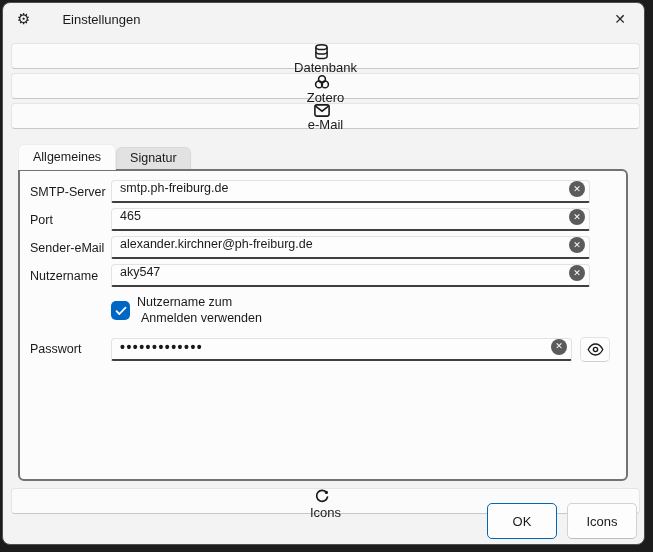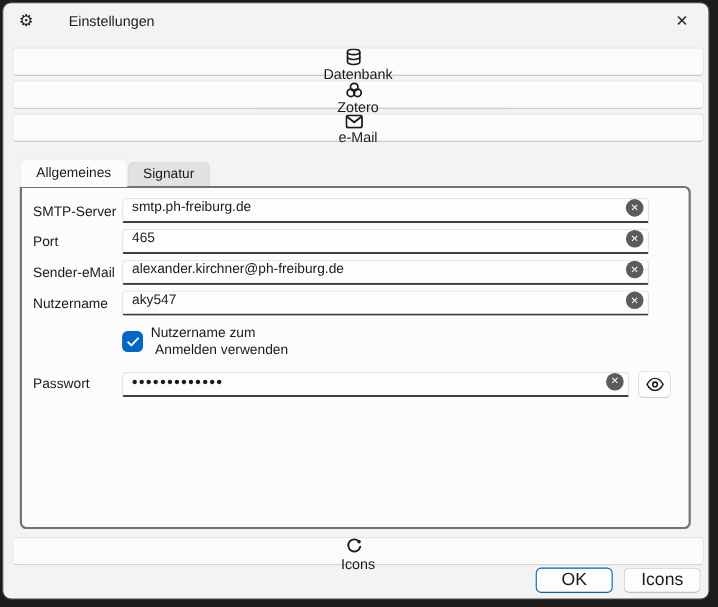--- a/index.html
+++ b/index.html
@@ -76,23 +76,23 @@
   
   .eye-btn{
     width:30px;height:25px;box-sizing:border-box;margin-left:8px;flex-shrink:0;
     background:#fdfdfd;border:1px solid #e2e2e2;border-bottom-color:#d0d0d0;
     border-radius:5px;display:flex;align-items:center;justify-content:center;
   }
   
   .bottom-section{margin:7px 4px 0 8px;}
   .footer{position:absolute;right:7px;bottom:5px;display:flex;gap:10px;}
   .btn{
-    width:70px;height:23px;box-sizing:border-box;border-radius:5px;
+    width:70px;height:36px;box-sizing:border-box;border-radius:5px;
     background:#fdfdfd;display:flex;align-items:center;justify-content:center;
-    font-size:16px;color:#1a1a1a;cursor:default;text-align:right;
+    font-size:13px;color:#1a1a1a;cursor:default;text-align:right;
   }
   .btn.primary{border:1px solid #0066b8;}
   .btn.secondary{border:1px solid #d2d2d2;border-bottom-color:#bdbdbd;}
   svg{display:block;}
 </style>
 </head>
 <body>
 
 <div class="dialog">
 

